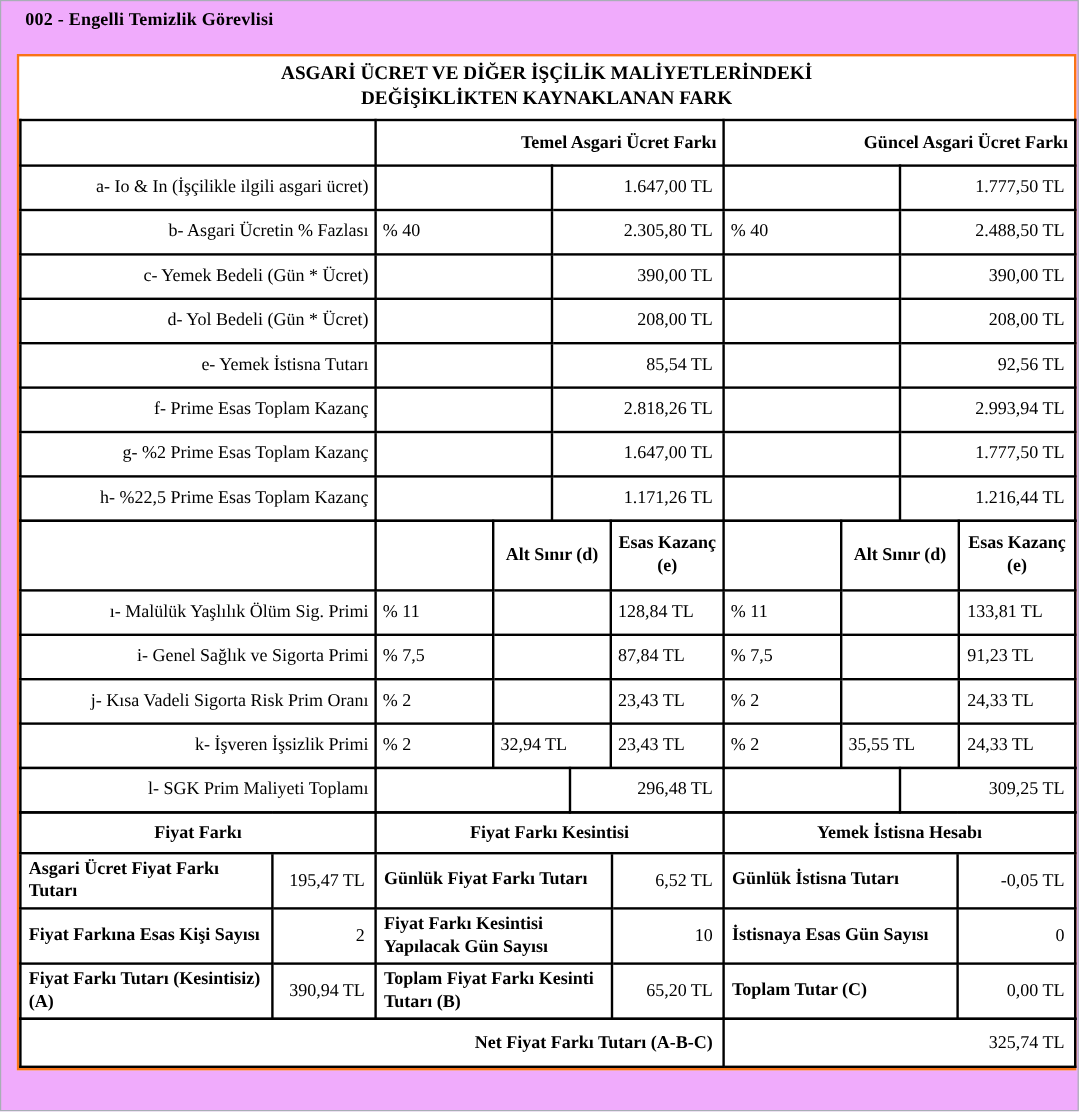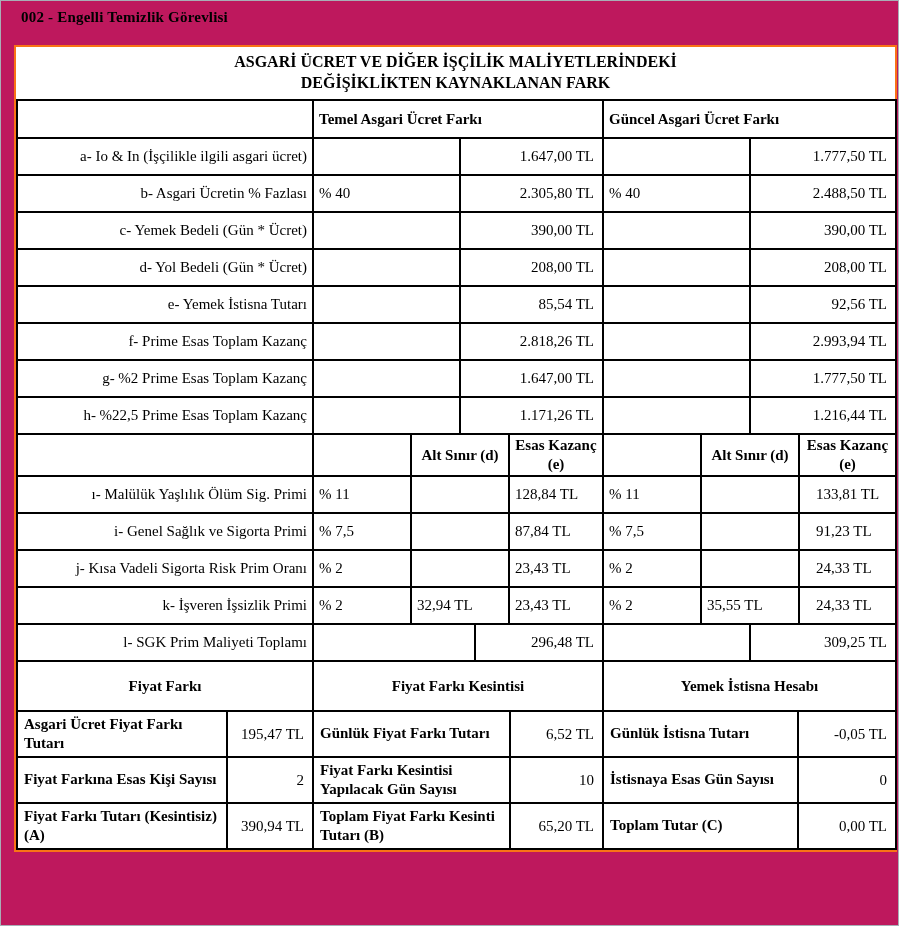--- a/index.html
+++ b/index.html
@@ -3,54 +3,54 @@
 <meta charset="utf-8">
 <style>
   html,body{margin:0;padding:0;}
   body{
     width:906px;height:929px;background:#ffffff;position:relative;
     font-family:"Liberation Serif","DejaVu Serif",serif;color:#000;
     overflow:hidden;
   }
   .frame{
     position:absolute;left:0;top:0;width:897px;height:924px;
-    border:1px solid #a8aeb6;background:#be185d;
+    border:1px solid #a8aeb6;background:#f0abfc;
   }
   .page-title{
     position:absolute;left:20px;top:8px;
     font-size:15px;font-weight:bold;letter-spacing:.2px;
   }
   .doc-table{
     position:absolute;left:13px;top:44px;width:879px;
     border:2px solid #f97316;background:#fff;
   }
   .tbl-title{
     height:52px;display:flex;flex-direction:column;justify-content:center;
     text-align:center;font-weight:bold;font-size:16px;line-height:1.3;
   }
   table.sec{border-collapse:collapse;width:879px;table-layout:fixed;}
   table.sec + table.sec{margin-top:-2px;}
   td{
     border:2px solid #000;font-size:15px;padding:2px 5px;
     overflow:hidden;vertical-align:middle;background:#fff;
   }
   .lbl{text-align:right;padding-left:6px;}
-  .hdr{text-align:left;font-weight:bold;}
+  .hdr{text-align:right;font-weight:bold;}
   .pct{text-align:left;}
   .amt{text-align:right;padding-right:8px;}
   .ctr{text-align:left;}
-  .lft{text-align:left;padding-left:16px;}
+  .lft{text-align:left;padding-left:6px;}
   .shdr{text-align:center;font-weight:bold;line-height:1.25;padding:1px 2px;}
   .bhdr{text-align:center;font-weight:bold;}
   .blbl{text-align:left;font-weight:bold;line-height:1.3;padding-left:6px;}
   .netlbl{text-align:right;font-weight:bold;padding-right:8px;}
   tr.r-hdr{height:38px;}
   tr.r-std{height:37px;}
-  tr.r-sub{height:42px;}
-  tr.r-bh{height:50px;}
+  tr.r-sub{height:58px;}
+  tr.r-bh{height:34px;}
   tr.r-bot{height:46px;}
   tr.r-net{height:40px;}
 </style>
 </head>
 <body>
 
 <div class="frame">
   <div class="page-title">002 - Engelli Temizlik Görevlisi</div>
 
   <div class="doc-table">
@@ -246,15 +246,27 @@
         <td class="blbl">Fiyat Farkı Tutarı (Kesintisiz) (A)</td>
         <td class="amt">390,94 TL</td>
         <td class="blbl">Toplam Fiyat Farkı Kesinti Tutarı (B)</td>
         <td class="amt">65,20 TL</td>
         <td class="blbl">Toplam Tutar (C)</td>
         <td class="amt">0,00 TL</td>
       </tr>
     </tbody>
       </table>
 
+    <table class="sec">
+      <colgroup>
+          <col style="width:586px">
+          <col style="width:293px">
+        </colgroup>
+      <tbody>
+          <tr class="r-net">
+        <td class="netlbl">Net Fiyat Farkı Tutarı (A-B-C)</td>
+        <td class="amt">325,74 TL</td>
+      </tr>
+    </tbody>
+      </table>
 
   </div>
 </div>
 
 </body></html>

